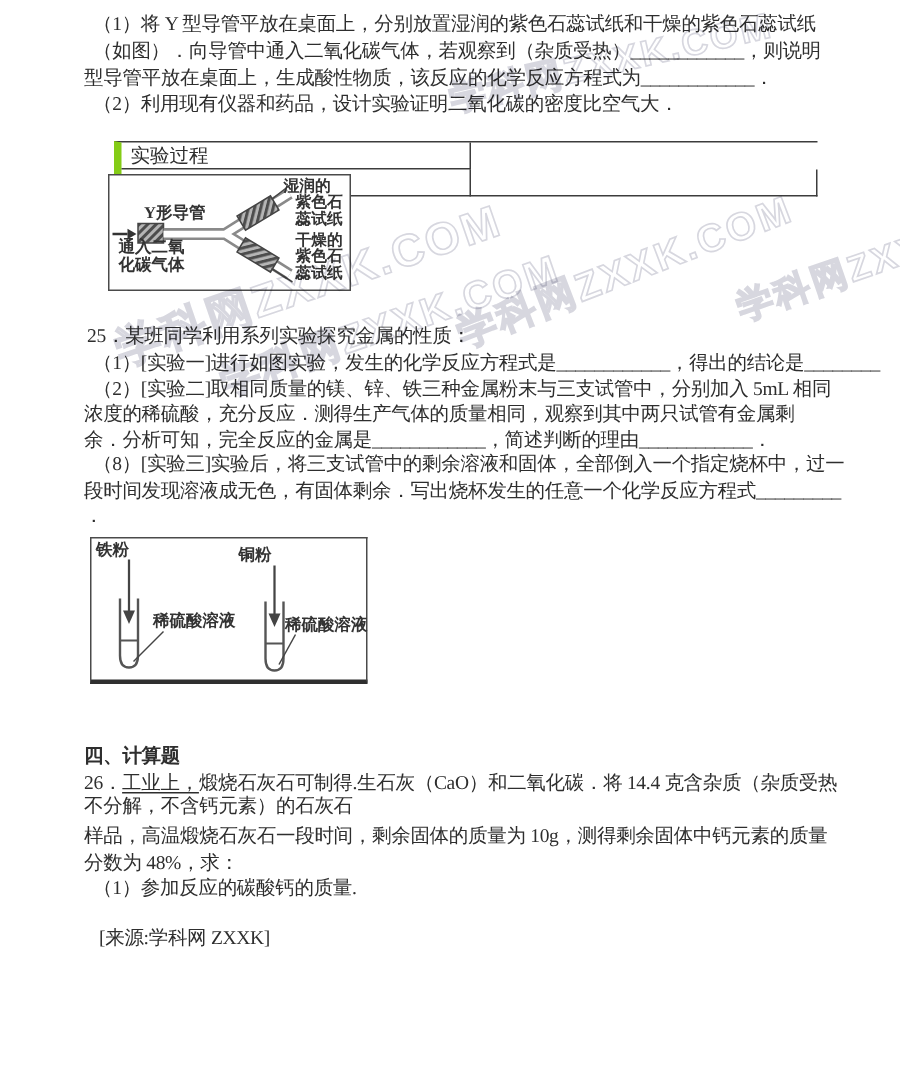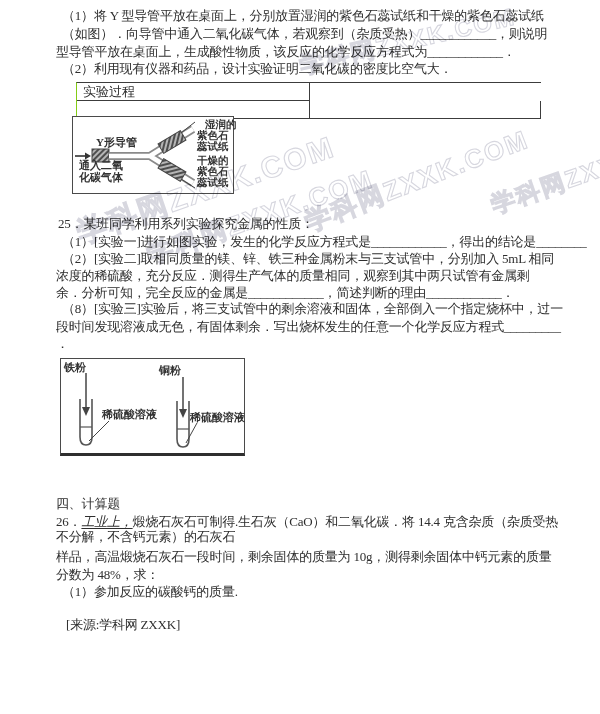--- a/index.html
+++ b/index.html
@@ -6,25 +6,25 @@
   #page{
     position:relative;width:600px;height:714px;background:#ffffff;
     overflow:hidden;
     font-family:"Liberation Serif","DejaVu Serif",serif;
     color:#2e2e2e;
   }
   .ln{
     position:absolute;white-space:nowrap;font-size:13px;line-height:15px;
     letter-spacing:-0.2px;z-index:1;
   }
-  .bold{font-weight:normal;}
-  .u{text-decoration:underline;text-underline-offset:2px;font-style:italic;}
+  .bold{font-weight:bold;}
+  .u{text-decoration:underline;text-underline-offset:2px;}
   
-  .tbl{position:absolute;left:76px;top:82px;width:464px;z-index:1;
-       border-top:1px solid #3c3c3c;border-left:1px solid #84cc16;}
+  .tbl{position:absolute;left:76px;top:94px;width:464px;z-index:1;
+       border-top:1px solid #3c3c3c;border-left:5px solid #84cc16;}
   .trow{display:grid;grid-template-columns:233px 231px;}
   .tcell{
     border-right:1px solid #3c3c3c;border-bottom:1px solid #3c3c3c;
     font-size:13px;padding:1px 0 1px 6px;height:15px;line-height:15px;
     white-space:nowrap;overflow:hidden;
   }
   
   .dbox{position:absolute;border:1px solid #4a4a4a;background:#fff;z-index:1;}
   #ybox{left:72px;top:116px;width:160px;height:76px;}
   #tubebox{left:60px;top:358px;width:183px;height:94px;border-bottom:3px solid #2f2f2f;text-align:right;}
@@ -95,21 +95,21 @@
       </g>
       <g transform="translate(99,53) rotate(31)">
         <rect x="-13" y="-5.5" width="26" height="11" fill="url(#hatch)" stroke="#444" stroke-width="1"></rect>
       </g>
       <line x1="108" y1="16" x2="122" y2="5" stroke="#444" stroke-width="1"></line>
       <line x1="108" y1="62" x2="122" y2="71" stroke="#444" stroke-width="1"></line>
     </svg>
     <div class="dlabel" style="left:23px;top:19px">Y形导管</div>
     <div class="dlabel" style="left:6px;top:42px">通入二氧</div>
     <div class="dlabel" style="left:6px;top:54px">化碳气体</div>
-    <div class="dlabel small" style="left:132px;top:2px">湿润的</div>
+    <div class="dlabel small" style="left:116px;top:2px">湿润的</div>
     <div class="dlabel small" style="left:124px;top:13px">紫色石</div>
     <div class="dlabel small" style="left:124px;top:24px">蕊试纸</div>
     <div class="dlabel small" style="left:124px;top:38px">干燥的</div>
     <div class="dlabel small" style="left:124px;top:49px">紫色石</div>
     <div class="dlabel small" style="left:124px;top:60px">蕊试纸</div>
   </div>
 
   <div class="ln" style="left:58px;top:216px">25．某班同学利用系列实验探究金属的性质：</div>
   <div class="ln" style="left:62px;top:234px">（1）[实验一]进行如图实验，发生的化学反应方程式是____________，得出的结论是________</div>
   <div class="ln" style="left:62px;top:251px">（2）[实验二]取相同质量的镁、锌、铁三种金属粉末与三支试管中，分别加入 5mL 相同</div>

